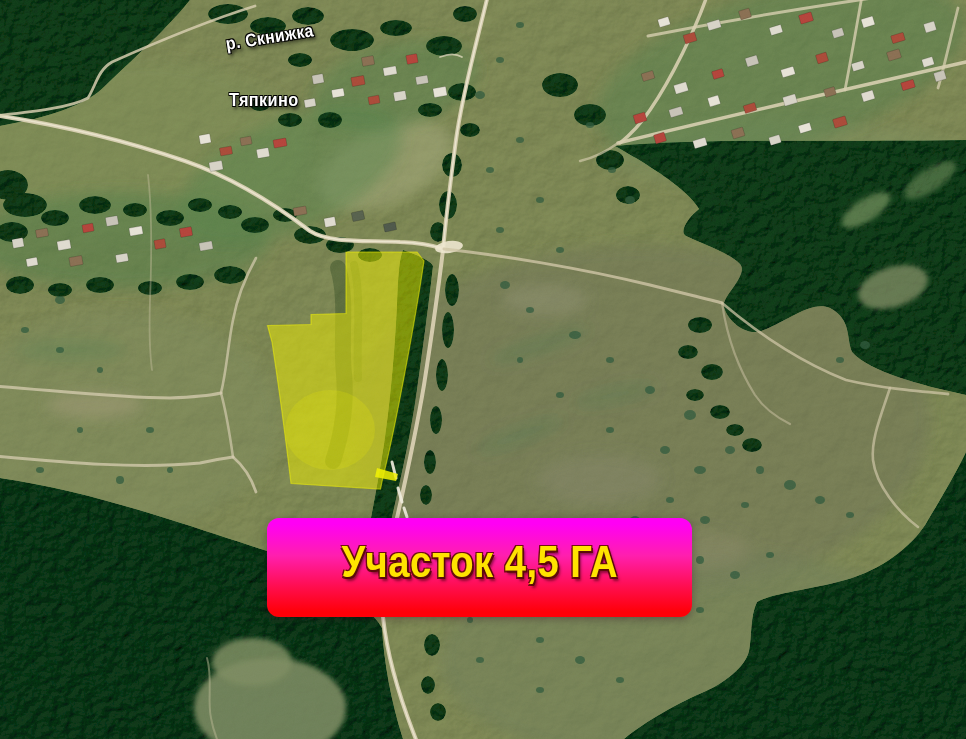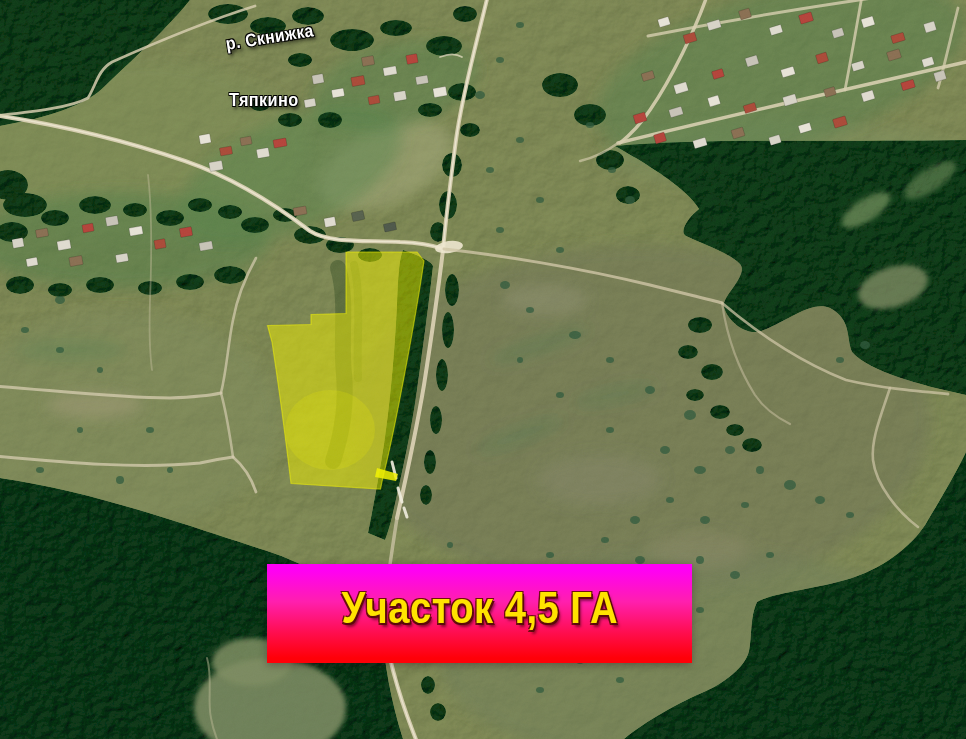--- a/index.html
+++ b/index.html
@@ -10,25 +10,24 @@
   }
   .stage svg{position:absolute;left:0;top:0;display:block;}
   .map-label{
     position:absolute;color:#fff;font-weight:bold;white-space:nowrap;
     text-shadow:1px 1px 0 #000,-1px -1px 0 #000,1px -1px 0 #000,-1px 1px 0 #000,2px 3px 4px rgba(0,0,0,.85);
     letter-spacing:.4px;z-index:5;
   }
   .river-label{left:226px;top:34px;font-size:18px;transform:rotate(-9deg) scaleX(.88);transform-origin:left center;}
   .village-label{left:229px;top:89px;font-size:19px;transform:scaleX(.86);transform-origin:left center;}
   .banner{
-    position:absolute;left:267px;top:518px;width:425px;height:99px;border-radius:0;
+    position:absolute;left:267px;top:518px;width:425px;height:99px;border-radius:12px;
     background:linear-gradient(180deg,#ff00f4 6%,#ff1fae 38%,#ff0d4d 70%,#ff0008 95%);
     display:flex;align-items:center;justify-content:center;z-index:6;
     box-shadow:0 2px 8px rgba(40,0,30,.35);
-    margin-top:46px;
   }
   .banner span{
     display:block;transform:scaleX(.85);
     font-size:45px;font-weight:bold;color:#ffe300;padding-bottom:12px;letter-spacing:.5px;
     text-shadow:2px 2px 0 #5c0a0a,3px 4px 3px rgba(50,0,0,.55),
       -1.5px -1.5px 0 #701010,1.5px -1.5px 0 #701010,-1.5px 1.5px 0 #701010;
   }
 </style>
 </head>
 <body>

